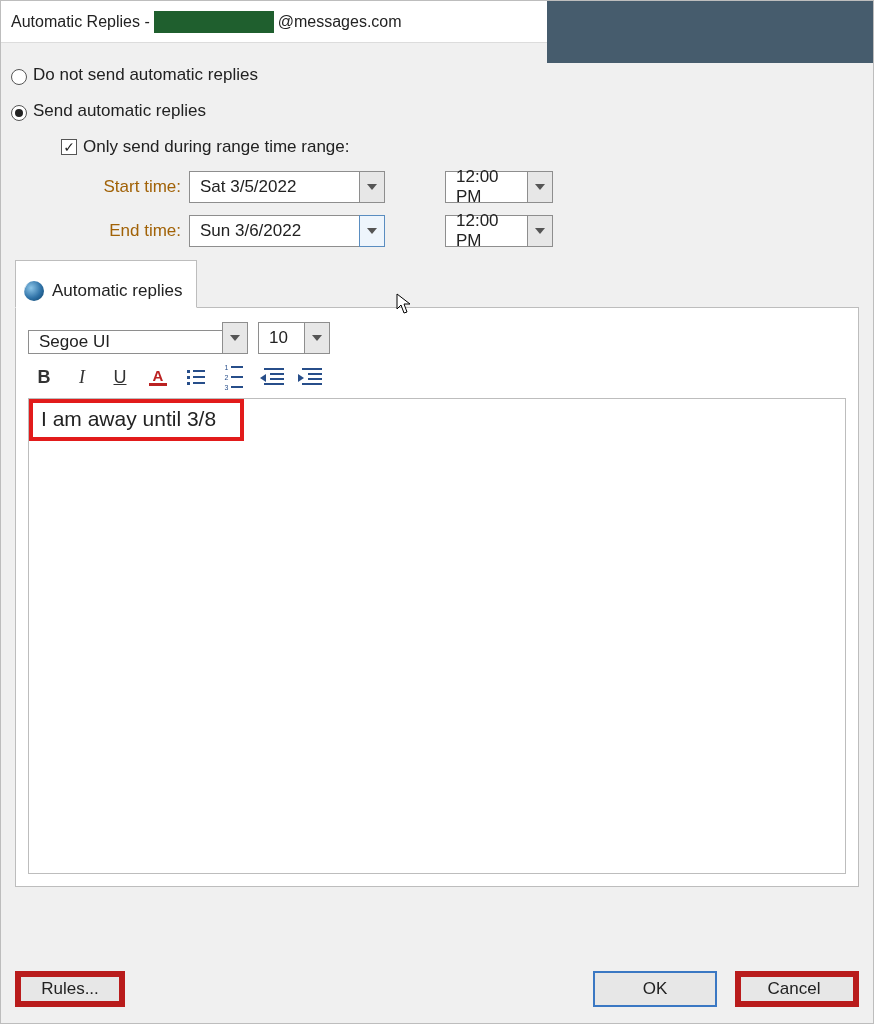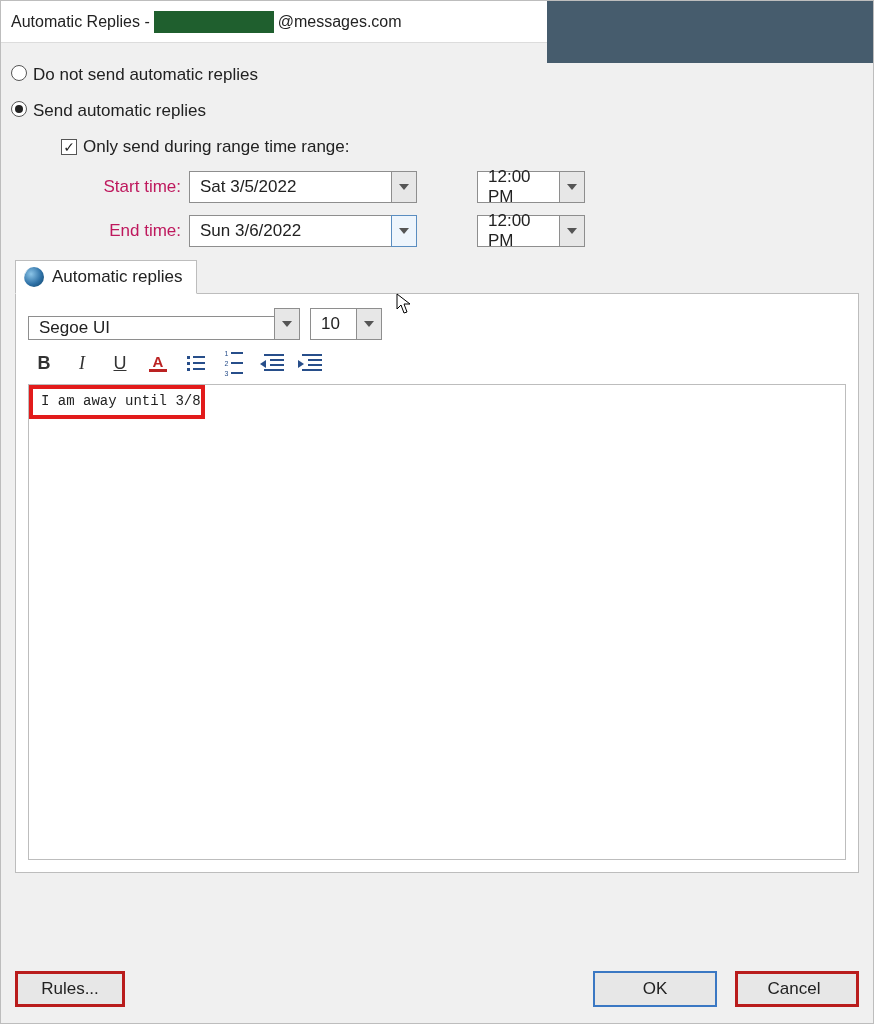--- a/index.html
+++ b/index.html
@@ -49,45 +49,45 @@
       height: 62px;
       background: #465c6d;
     }
 
     .content {
       padding: 12px 10px 0 10px;
       position: relative;
     }
 
     
-    .radio-row { display:flex; align-items:flex-start; margin: 10px 0 16px 0; font-size:17px; }
+    .radio-row { display:flex; align-items:flex-end; margin: 10px 0 16px 0; font-size:17px; }
     .radio {
       width:16px; height:16px; border:1px solid #555; border-radius:50%;
       margin-right:6px; display:inline-flex; align-items:center; justify-content:center;
       background:#fff;
     }
     .radio.selected::after { content:""; width:8px; height:8px; border-radius:50%; background:#222; display:block; }
 
     
     .check-row { margin: 6px 0 14px 50px; display:flex; align-items:center; font-size:17px; }
     .checkbox {
       width:16px; height:16px; border:1px solid #555; margin-right:6px;
       display:inline-flex; align-items:center; justify-content:center; background:#fff;
       color:#222; font-size:14px; line-height:14px;
     }
 
     
     .time-row { display:flex; align-items:center; margin: 0 0 12px 68px; font-size:17px; }
-    .time-label { width:110px; text-align:right; padding-right:8px; color:#be185d; }
+    .time-label { width:110px; text-align:right; padding-right:8px; color:#a16207; }
     .combo {
       display:flex; align-items:stretch; height:32px;
     }
     .combo .combobox-text {
       border:1px solid #8e8e8e; border-right:none; background:#fff;
-      padding:4px 10px; width:202px; font-size:17px; display:flex; align-items:center;
+      padding:4px 10px; width:170px; font-size:17px; display:flex; align-items:center;
     }
     .combo .dropdown-btn {
       width:26px; border:1px solid #8e8e8e; background:#e7e7e7;
       display:flex; align-items:center; justify-content:center; cursor:pointer;
     }
     .combo.end-date .dropdown-btn { border-color:#5a8dc0; background:#eef5fc; }
     .combo.end-date .combobox-text { border-color:#8e8e8e; }
     .chev {
       width:0; height:0; border-left:5px solid transparent; border-right:5px solid transparent;
       border-top:6px solid #555;
@@ -101,33 +101,33 @@
     }
     .cursor svg { display:block; }
 
     .section-label { margin:16px 0 10px 4px; font-size:17px; }
 
     
     .tab-strip { margin:0 4px; display:flex; }
     .tab {
       display:flex; align-items:center; gap:8px;
       background:#fff; border:1px solid #bdbdbd; border-bottom:1px solid #fff;
-      padding:6px 14px 6px 8px; font-size:17px;
+      padding:20px 14px 6px 8px; font-size:17px;
       position:relative; top:1px;
     }
     .tab-icon {
       width:20px; height:20px; border-radius:50%;
       background: radial-gradient(circle at 35% 35%, #8cc5e8 0%, #2f72a7 55%, #0a3d63 100%);
       box-shadow: inset 6px 3px 0 -6px #fff;
     }
 
     
     .editor-panel { background:#fff; border:1px solid #bdbdbd; margin:0 4px; padding:14px 12px 12px 12px; height:580px; display:flex; flex-direction:column; }
     .toolbar-row1 { display:flex; gap:10px; }
-    .font-combo .combobox-text { width:246px;margin-top:8px; }
+    .font-combo .combobox-text { width:194px;margin-top:8px; }
     .size-combo .combobox-text { width:46px; }
     .toolbar-row2 { display:flex; gap:14px; margin:12px 0 10px 4px; align-items:center; }
     .fmt-btn { width:24px; height:22px; display:flex; align-items:center; justify-content:center; color:#274e8a; font-size:18px; cursor:pointer; }
     .fmt-b { font-weight:bold; color:#333; }
     .fmt-i { font-style:italic; font-family:Georgia,serif; color:#333; }
     .fmt-u { text-decoration:underline; color:#333; }
     .fmt-color-a { position:relative; display:flex; flex-direction:column; align-items:center; }
     .fmt-color-a .A { font-weight:bold; color:#b22; font-size:15px; line-height:14px; }
     .fmt-color-a .bar { width:18px; height:3px; background:#b22; }
     .list-icon { display:flex; flex-direction:column; gap:3px; }
@@ -139,27 +139,27 @@
     .indent-icon .ln { position:absolute; height:2px; background:#274e8a; right:0; }
     .indent-icon .ln1 { top:0; width:20px; }
     .indent-icon .ln2 { top:5px; width:14px; }
     .indent-icon .ln3 { top:10px; width:14px; }
     .indent-icon .ln4 { top:15px; width:20px; }
     .indent-icon .arr { position:absolute; top:6px; left:0; width:0; height:0; border-top:4px solid transparent; border-bottom:4px solid transparent; }
     .indent-icon.dec .arr { border-right:6px solid #274e8a; }
     .indent-icon.inc .arr { border-left:6px solid #274e8a; }
 
     .message-box { flex:1; border:1px solid #bdbdbd; background:#fff; padding:8px 10px; font-size:17px; overflow:auto; position:relative; }
-    .highlight-box { position:absolute; left:0; top:0; border:4px solid #e21b1b; padding:4px 0 6px 8px; font-size:14px;font-family:Liberation Mono, monospace; }
+    .highlight-box { position:absolute; left:0; top:0; border:4px solid #e21b1b; padding:4px 24px 6px 8px; font-size:21px; }
 
     
     .footer { position:absolute; left:0; right:0; bottom:6px; padding:10px 14px; display:flex; align-items:center; }
     .footer .spacer { flex:1; }
     .btn {
-      height:36px; min-width:110px; background:#e7e7e7; border:3px solid #b91c1c;
+      height:36px; min-width:110px; background:#e7e7e7; border:6px solid #b91c1c;
       display:flex; align-items:center; justify-content:center; font-size:17px; cursor:pointer;
       padding:0 14px;
     }
     .btn.ok { border:2px solid #3b78c3; margin-right:18px; min-width:124px; }
     .btn.cancel { min-width:124px;padding-left:8px; }
     .btn.rules { min-width:110px; }
   </style>
 </head>
 <body>
 

